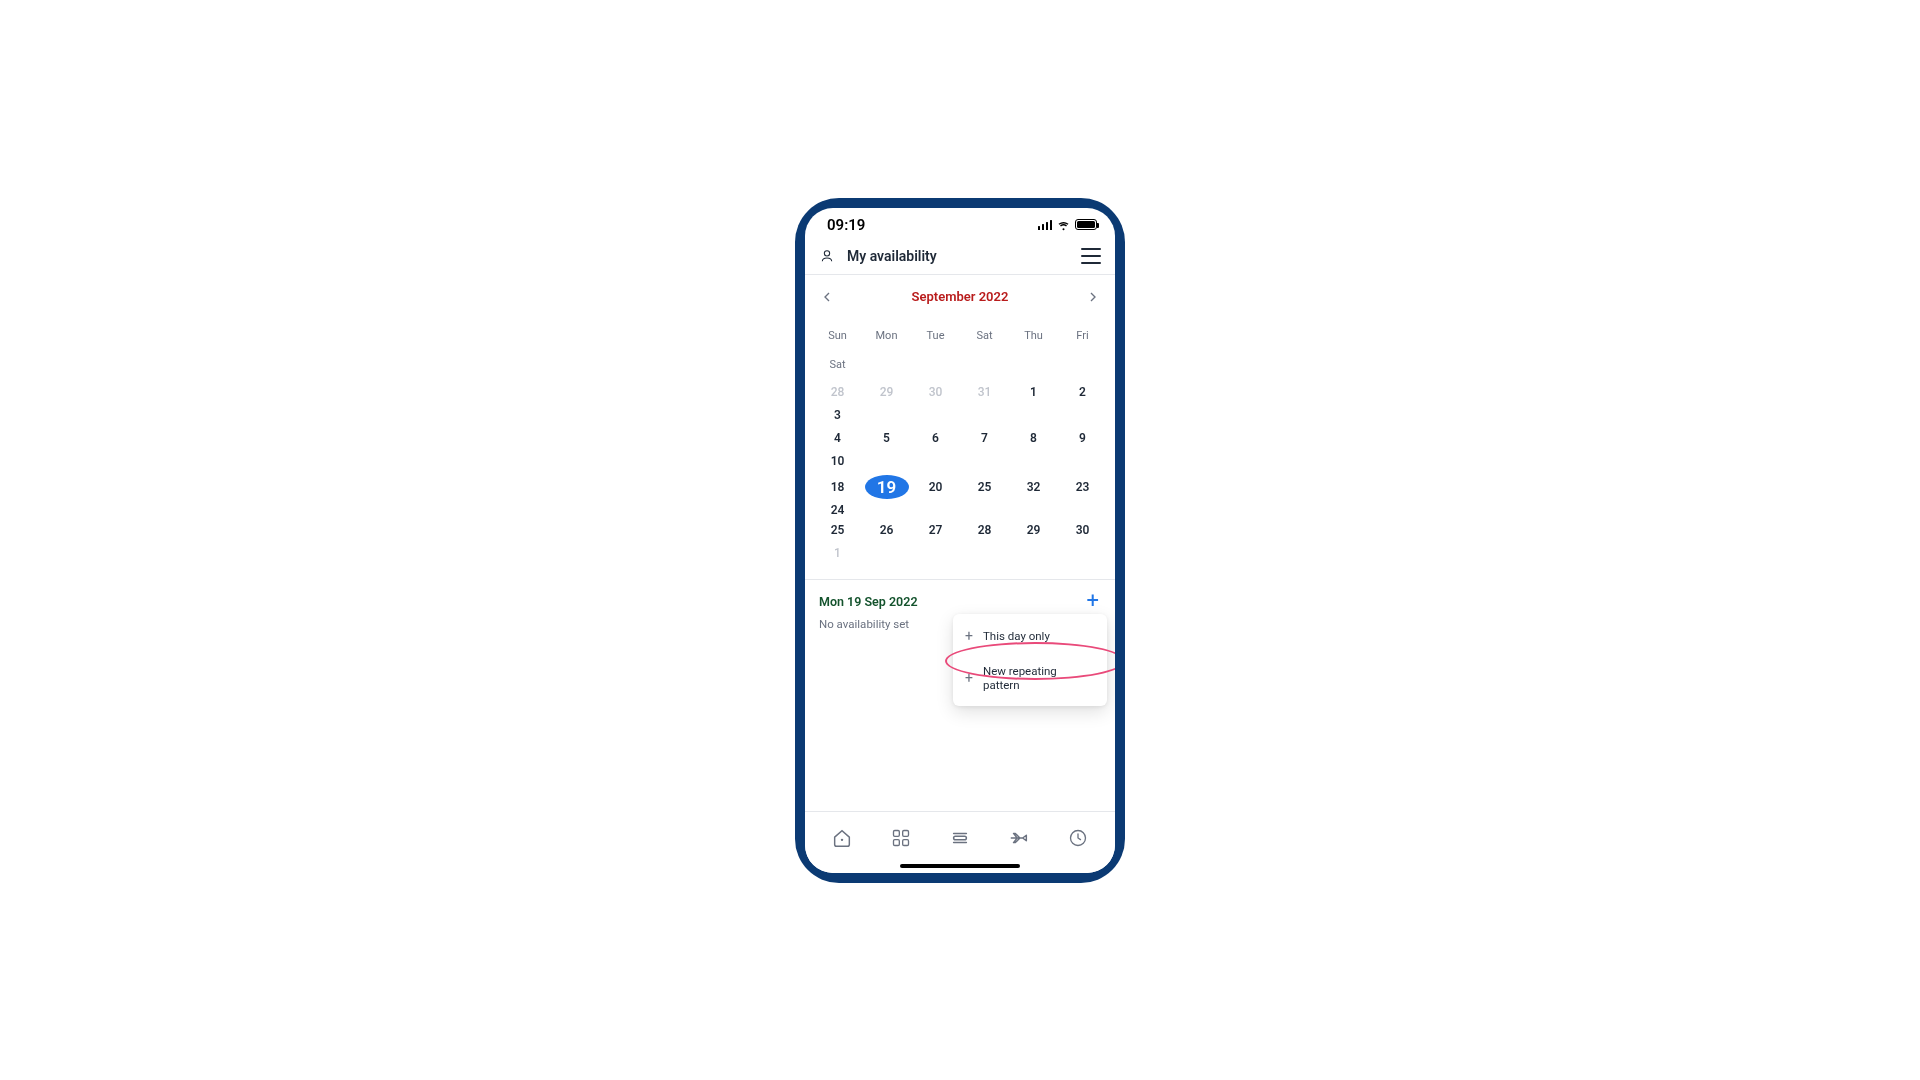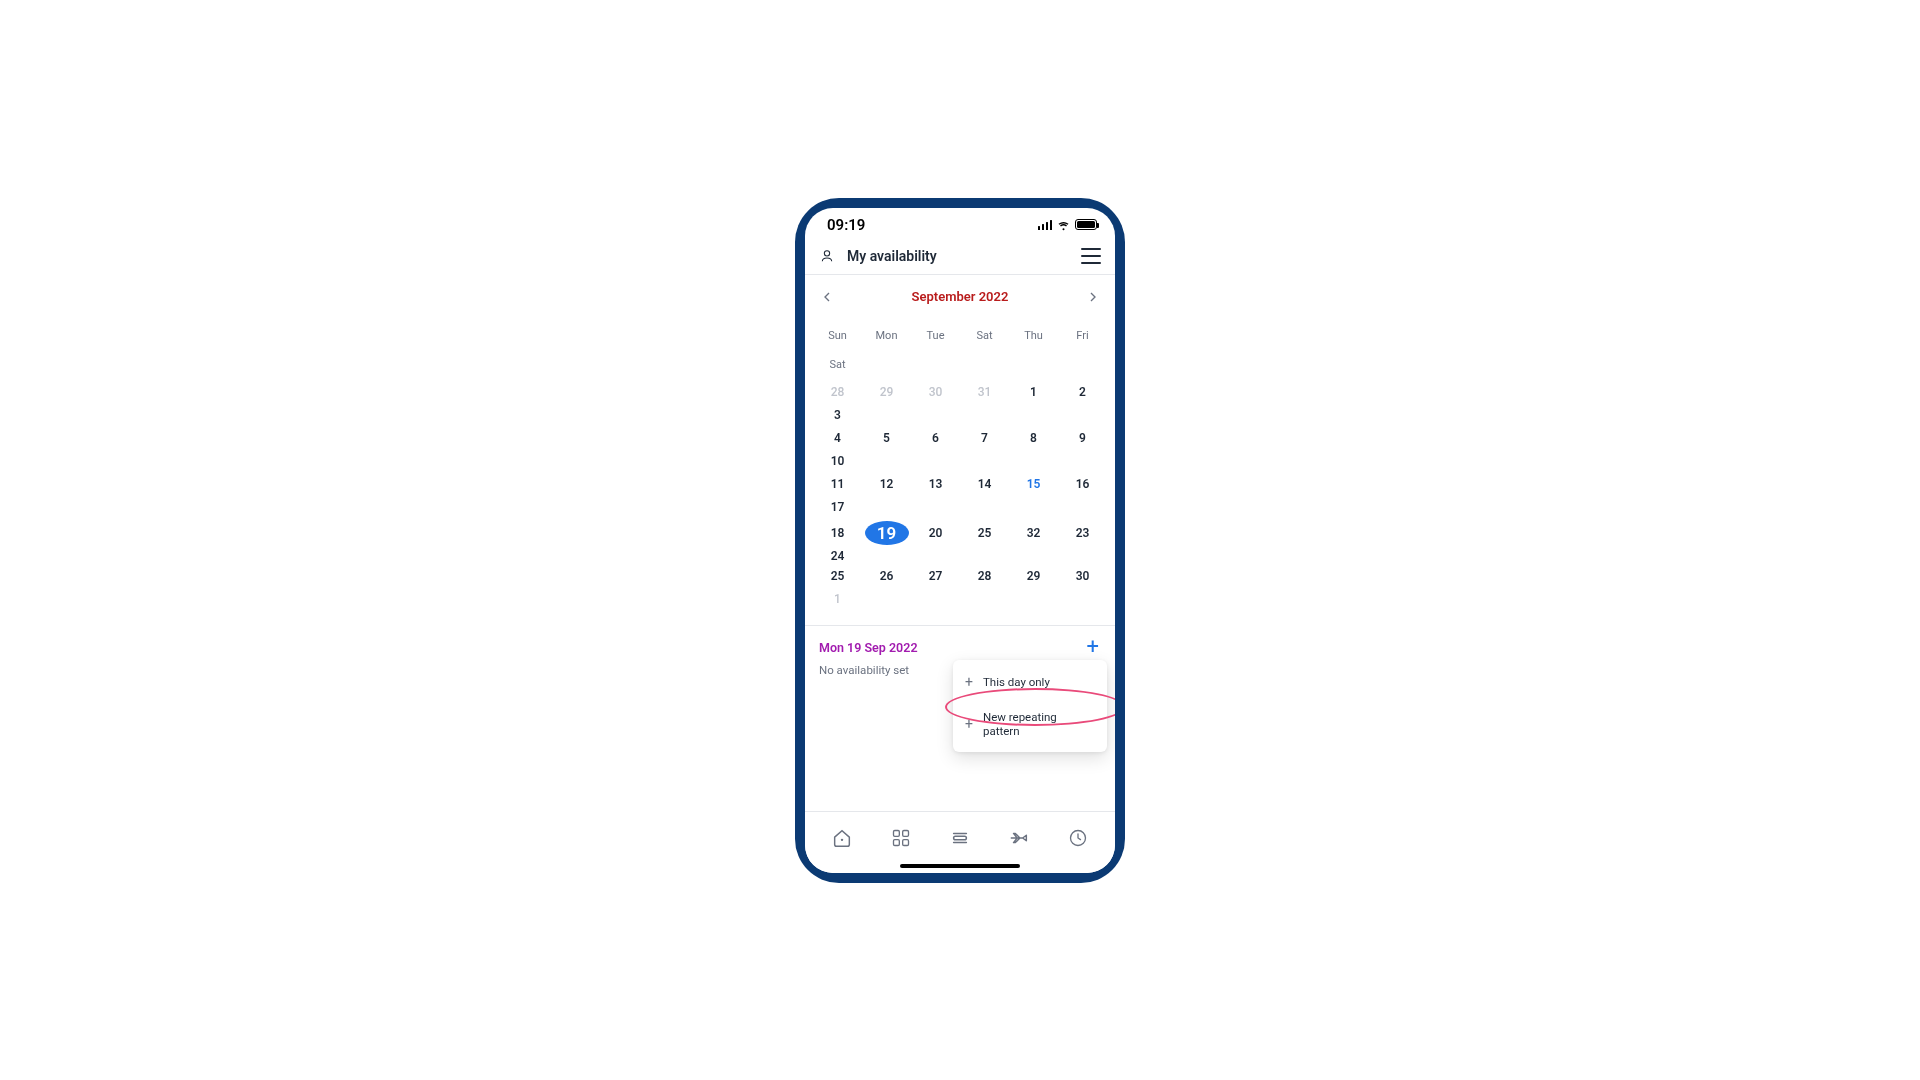--- a/index.html
+++ b/index.html
@@ -99,21 +99,21 @@
     width:44px; height:24px; border-radius:50%; background:#2176e6;
     color:#fff; display:flex; align-items:center; justify-content:center;
     font-size:17px;
   }
 
   
   .detail {
     padding: 14px 14px 0 14px; flex:1; position:relative; background:#fff;
   }
   .detail-row { display:flex; justify-content:space-between; align-items:flex-start; }
-  .date-label { font-size: 12.5px; font-weight:600; color:#a21caf; }
+  .date-label { font-size: 12.5px; font-weight:600; color:#14532d; }
   .add-btn { color:#2176e6; font-size:22px; line-height:14px; font-weight:400; cursor:pointer; padding:0 2px; }
   .empty-text { font-size: 11.5px; color:#6b7280; margin-top: 8px; }
 
   
   .menu {
     position:absolute; right: 8px; top: 34px;
     width: 154px; background:#fff; border-radius: 6px;
     box-shadow: 0 6px 18px rgba(0,0,0,0.12), 0 1px 4px rgba(0,0,0,0.08);
     padding: 4px 0; z-index: 5;
   }
@@ -214,29 +214,20 @@
             <div class="day">3</div>
           </div>
           <div class="weekrow">
             <div class="day">4</div>
             <div class="day">5</div>
             <div class="day">6</div>
             <div class="day">7</div>
             <div class="day">8</div>
             <div class="day">9</div>
             <div class="day">10</div>
-          </div>
-          <div class="weekrow">
-            <div class="day">11</div>
-            <div class="day">12</div>
-            <div class="day">13</div>
-            <div class="day">14</div>
-            <div class="day today">15</div>
-            <div class="day">16</div>
-            <div class="day">17</div>
           </div>
           <div class="weekrow">
             <div class="day">18</div>
             <div class="day selected">
               <span>19</span>
             </div>
             <div class="day">20</div>
             <div class="day">25</div>
             <div class="day">32</div>
             <div class="day">23</div>

